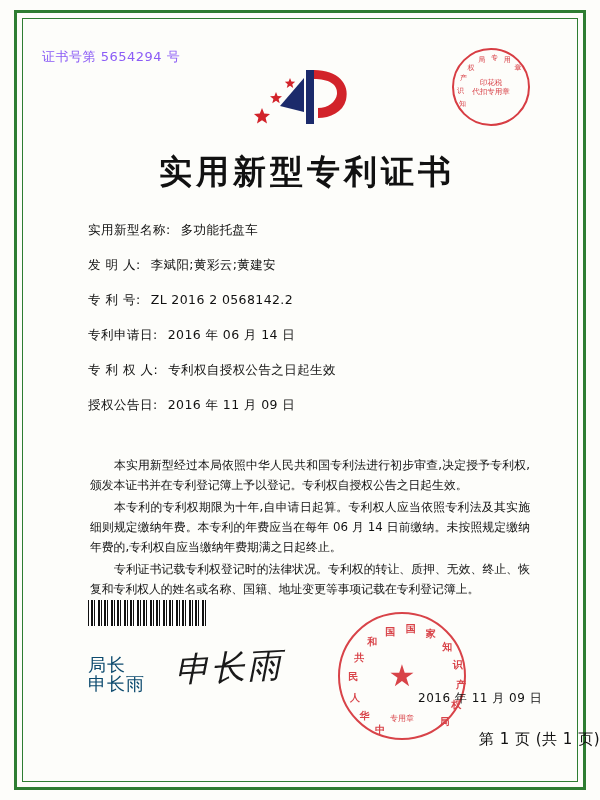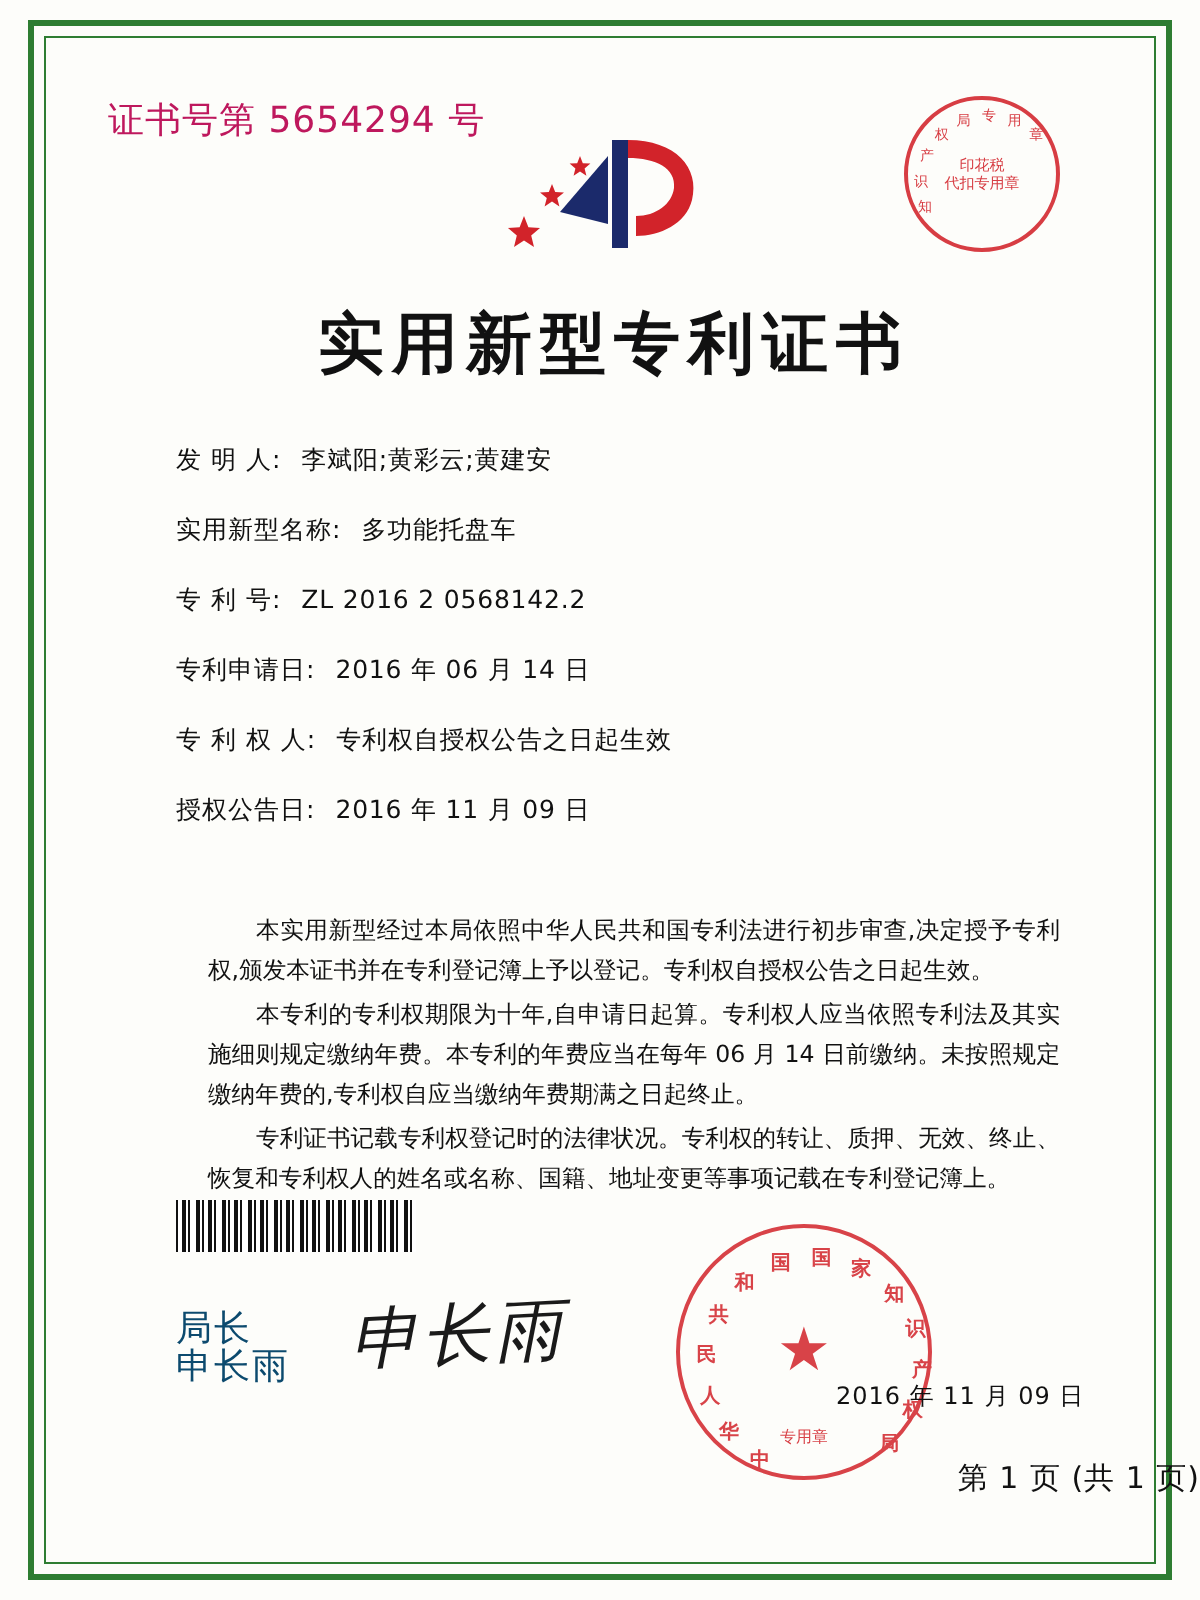--- a/index.html
+++ b/index.html
@@ -33,24 +33,24 @@
     position: absolute;
     left: 22px;
     top: 18px;
     right: 22px;
     bottom: 18px;
     border: 1px solid #2e7d32;
     box-sizing: border-box;
   }
   .cert-no {
     position: absolute;
-    left: 54px;
+    left: 42px;
     top: 48px;
-    font-size: 18px;
-    color: #be185d;
+    font-size: 13px;
+    color: #8b5cf6;
     letter-spacing: 0.5px;
     font-family: "DejaVu Sans", "Liberation Sans", sans-serif;
   }
   
   .logo {
     position: absolute;
     left: 50%;
     top: 62px;
     transform: translateX(-50%);
     width: 120px;
@@ -96,21 +96,21 @@
     position: absolute;
     left: 88px;
     right: 70px;
     top: 455px;
     font-size: 11.8px;
     line-height: 20px;
     color: #111;
     text-align: justify;
   }
   .body-text p {
-    margin: 0 0 2px 16px;
+    margin: 0 0 2px 2px;
     text-indent: 24px;
   }
   
   .barcode {
     position: absolute;
     left: 88px;
     top: 600px;
     width: 120px;
     height: 26px;
     background:
@@ -251,26 +251,26 @@
       <polygon points="22,46 24.2,51.6 30,52 25.6,55.8 27,61.5 22,58.3 17,61.5 18.4,55.8 14,52 19.8,51.6" fill="#d2232a"></polygon>
       <polygon points="36,30 37.6,34 42,34.3 38.6,37 39.7,41.2 36,38.8 32.3,41.2 33.4,37 30,34.3 34.4,34" fill="#d2232a"></polygon>
       <polygon points="50,16 51.4,19.6 55.2,19.8 52.3,22.2 53.2,25.9 50,23.8 46.8,25.9 47.7,22.2 44.8,19.8 48.6,19.6" fill="#d2232a"></polygon>
     </svg>
   </div>
 
   <div class="title">实用新型专利证书</div>
 
   <div class="fields">
     <div class="field-row">
+      <span class="field-label">实用新型名称:</span>
+      <span class="field-value">多功能托盘车</span>
+    </div>
+    <div class="field-row">
       <span class="field-label">发 明 人:</span>
       <span class="field-value">李斌阳;黄彩云;黄建安</span>
-    </div>
-    <div class="field-row">
-      <span class="field-label">实用新型名称:</span>
-      <span class="field-value">多功能托盘车</span>
     </div>
     <div class="field-row">
       <span class="field-label">专 利 号:</span>
       <span class="field-value">ZL 2016 2 0568142.2</span>
     </div>
     <div class="field-row">
       <span class="field-label">专利申请日:</span>
       <span class="field-value">2016 年 06 月 14 日</span>
     </div>
     <div class="field-row">

